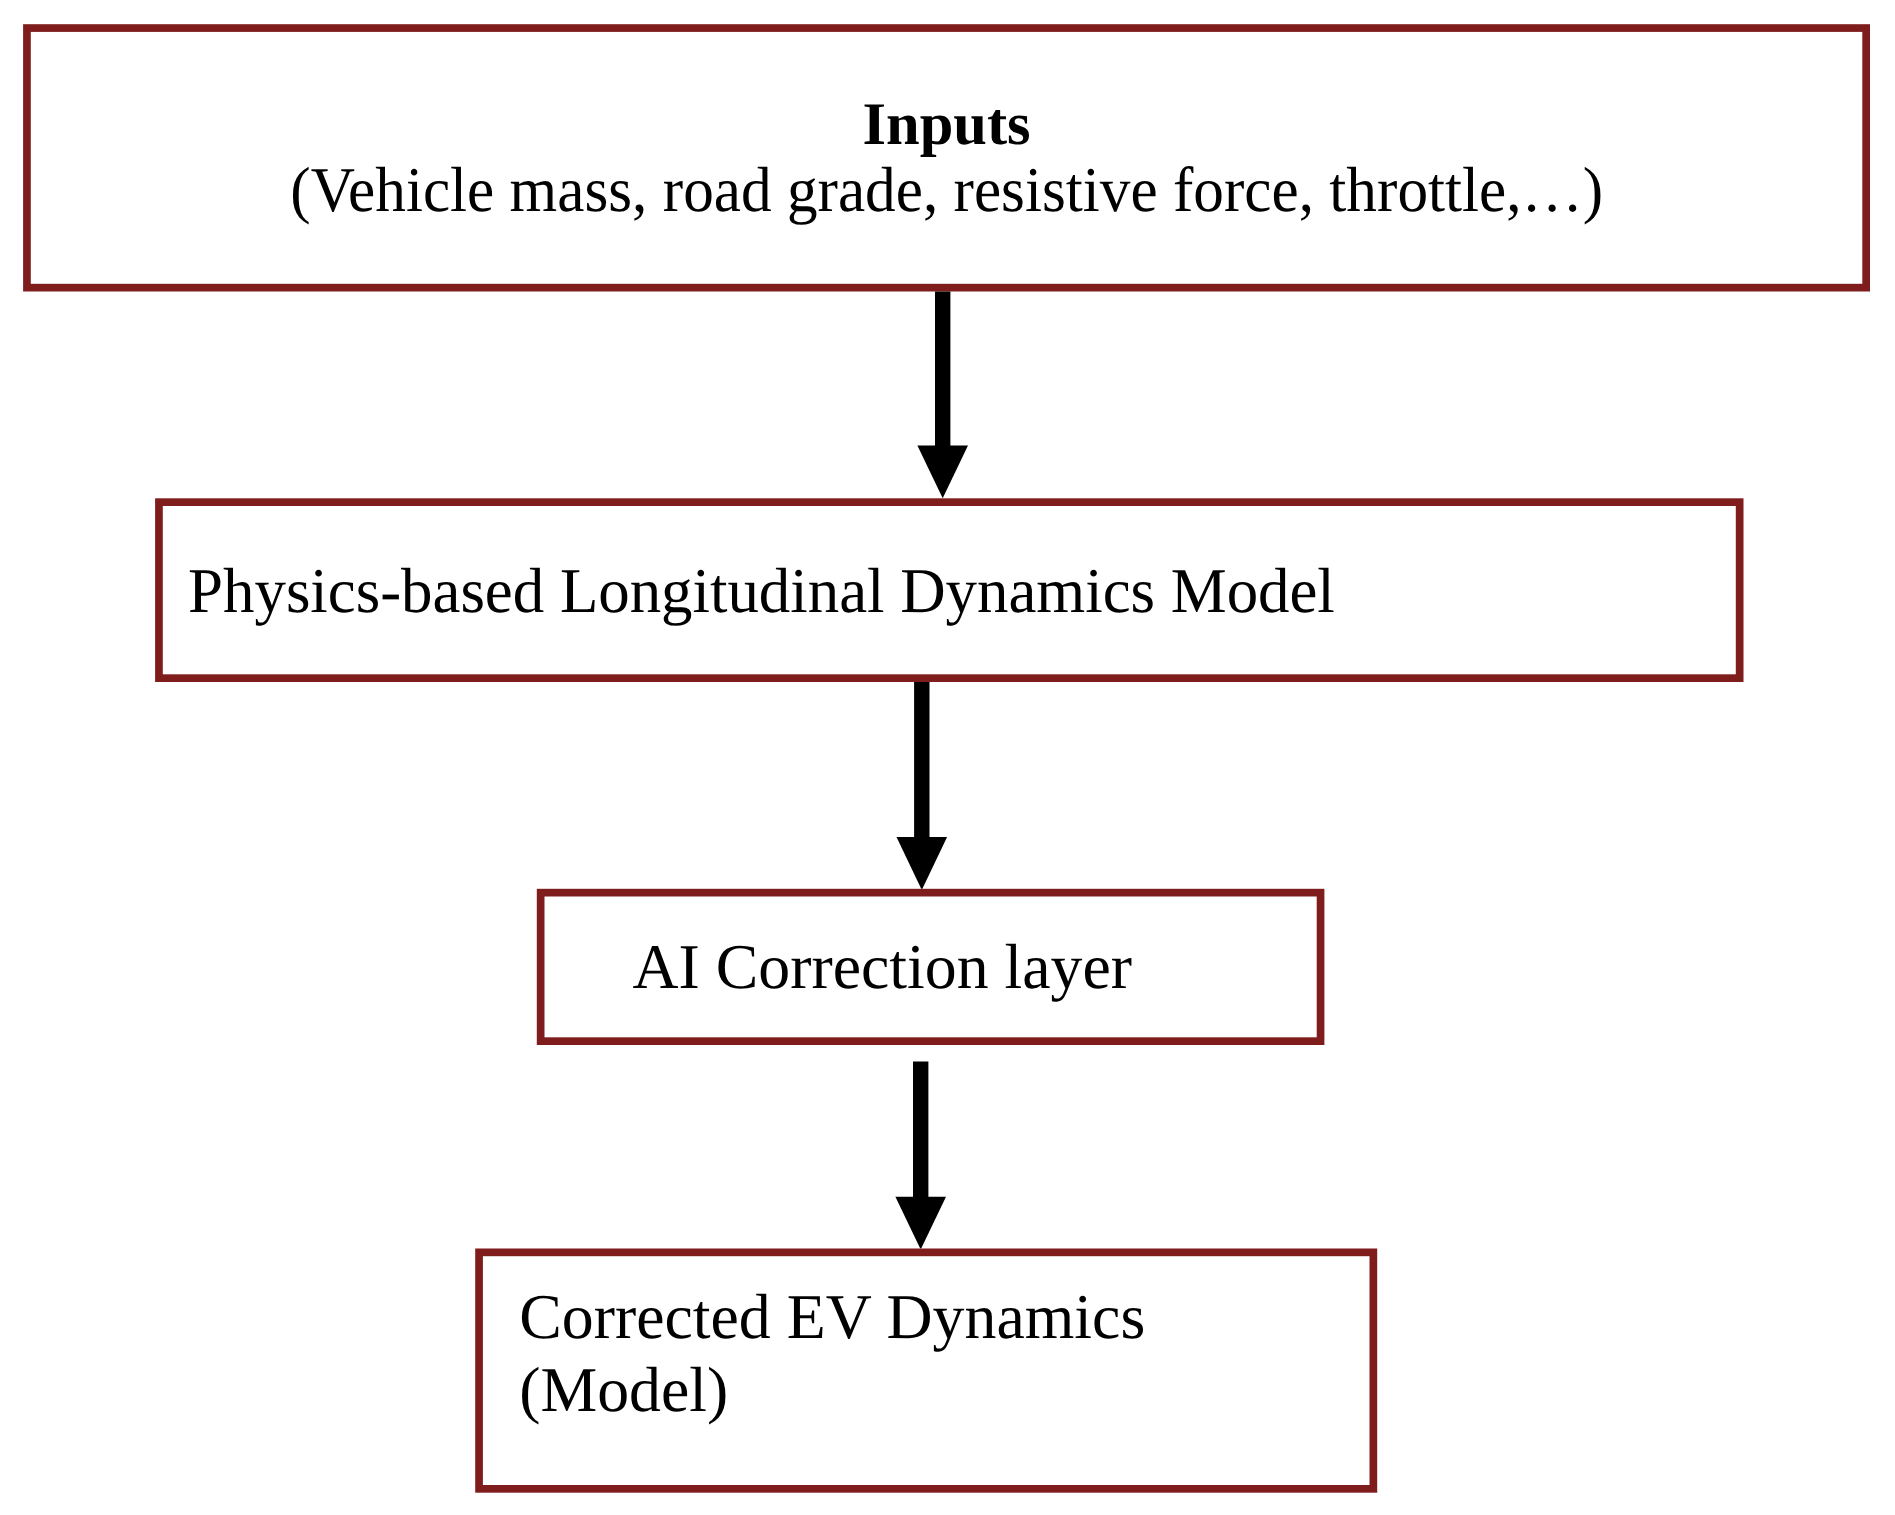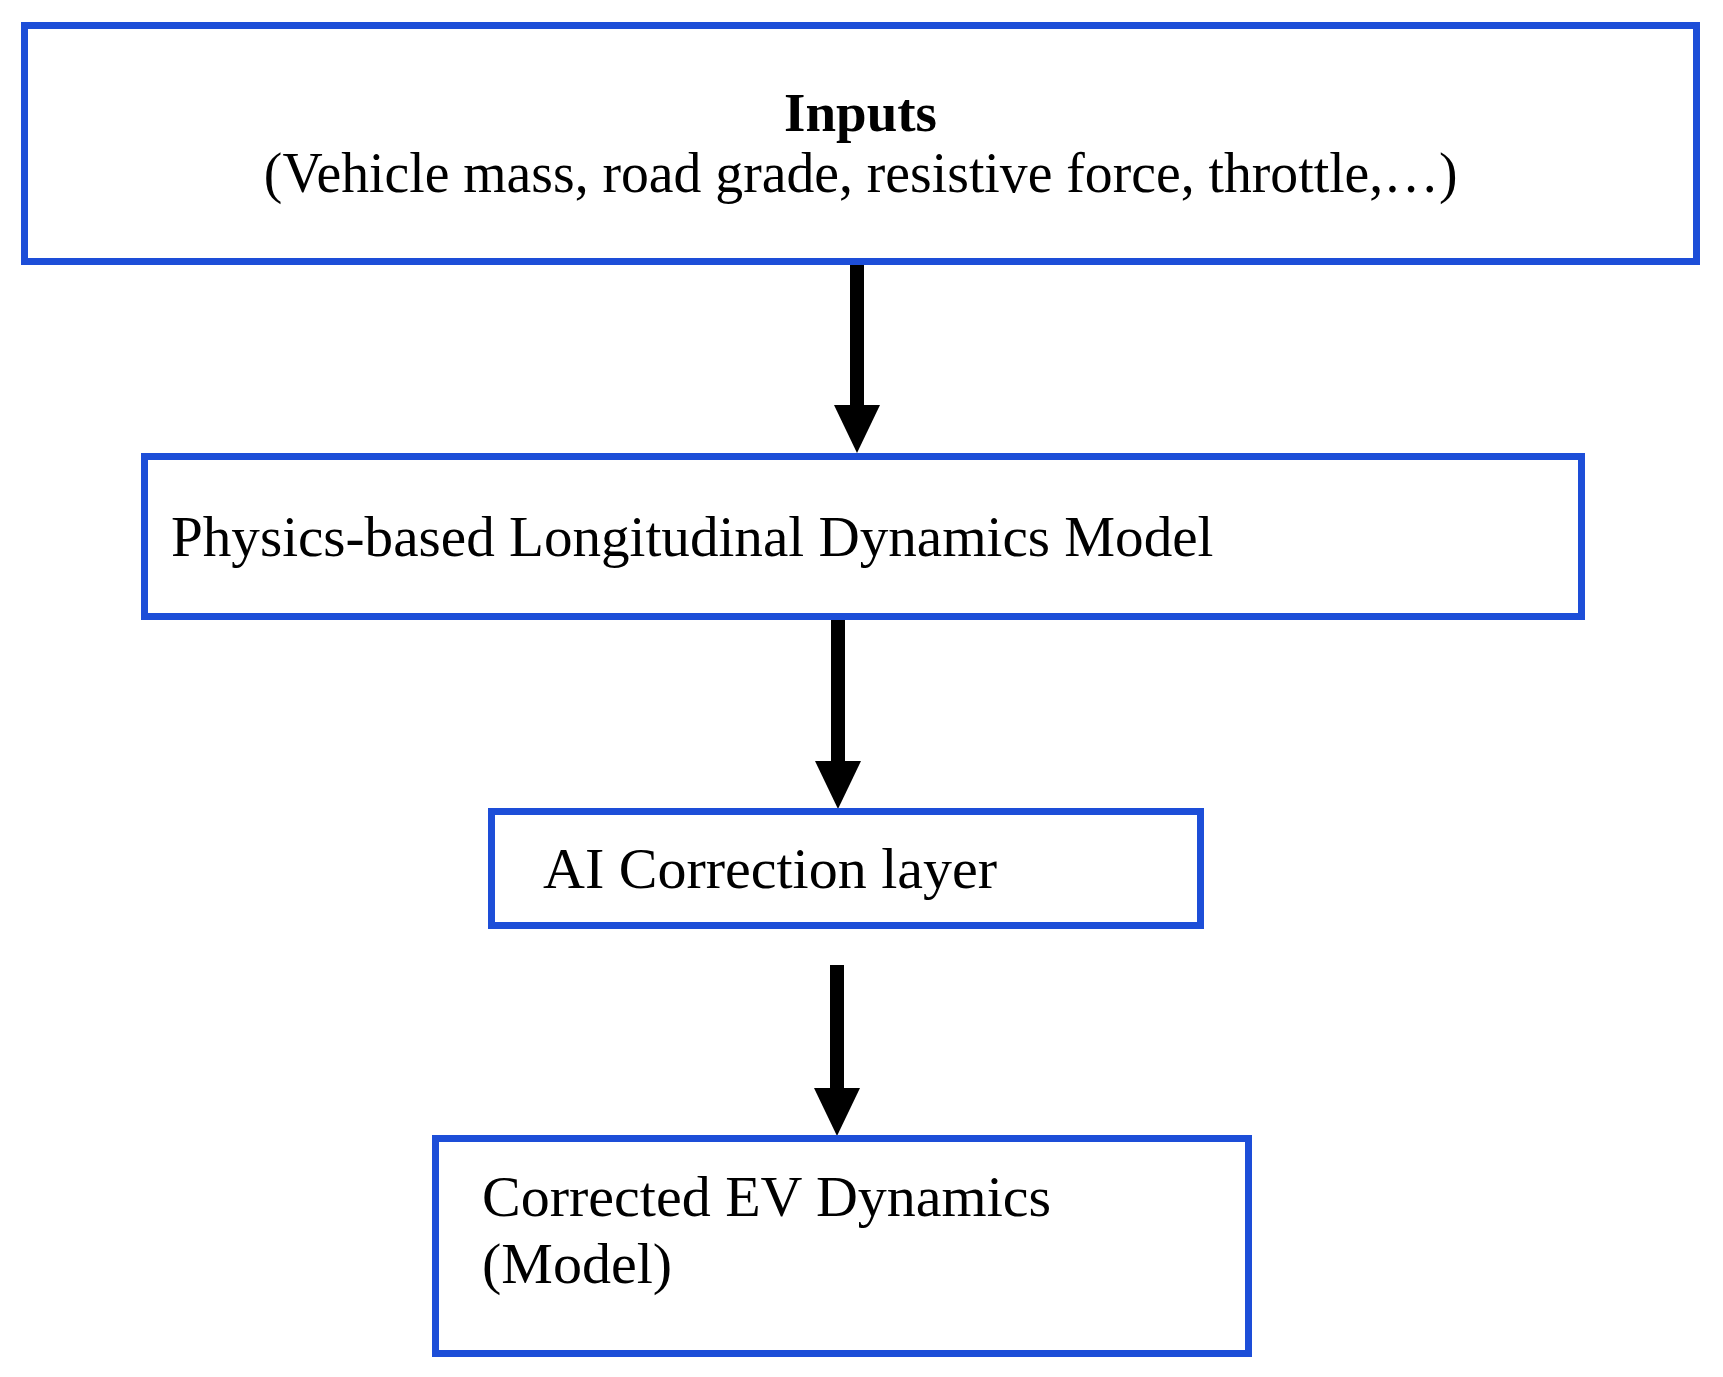--- a/index.html
+++ b/index.html
@@ -12,21 +12,21 @@
     width: 1723px;
     height: 1377px;
     background: #ffffff;
     overflow: hidden;
     font-family: "Liberation Serif", "DejaVu Serif", serif;
     color: #000000;
   }
   .node {
     position: absolute;
     box-sizing: border-box;
-    border: 7px solid #1d4ed8;
+    border: 7px solid #7f1d1d;
     background: #ffffff;
     display: flex;
     flex-direction: column;
     justify-content: center;
   }
   .node .line {
     display: block;
     white-space: nowrap;
     line-height: 1.02;
   }
@@ -66,36 +66,36 @@
     font-size: 58px;
     transform: scaleX(0.985);
     transform-origin: left center;
   }
 
   
   #node-ai {
     left: 488px;
     top: 808px;
     width: 716px;
-    height: 121px;
+    height: 142px;
     align-items: flex-start;
-    padding-left: 48px;
+    padding-left: 80px;
   }
   #node-ai .line {
     font-size: 58px;
   }
 
   
   #node-output {
     left: 432px;
     top: 1135px;
     width: 820px;
     height: 222px;
     align-items: flex-start;
-    padding-left: 43px;
+    padding-left: 33px;
     justify-content: flex-start;
     padding-top: 22px;
   }
   #node-output .line {
     font-size: 58px;
     line-height: 1.15;
   }
 
   
   .arrow {

